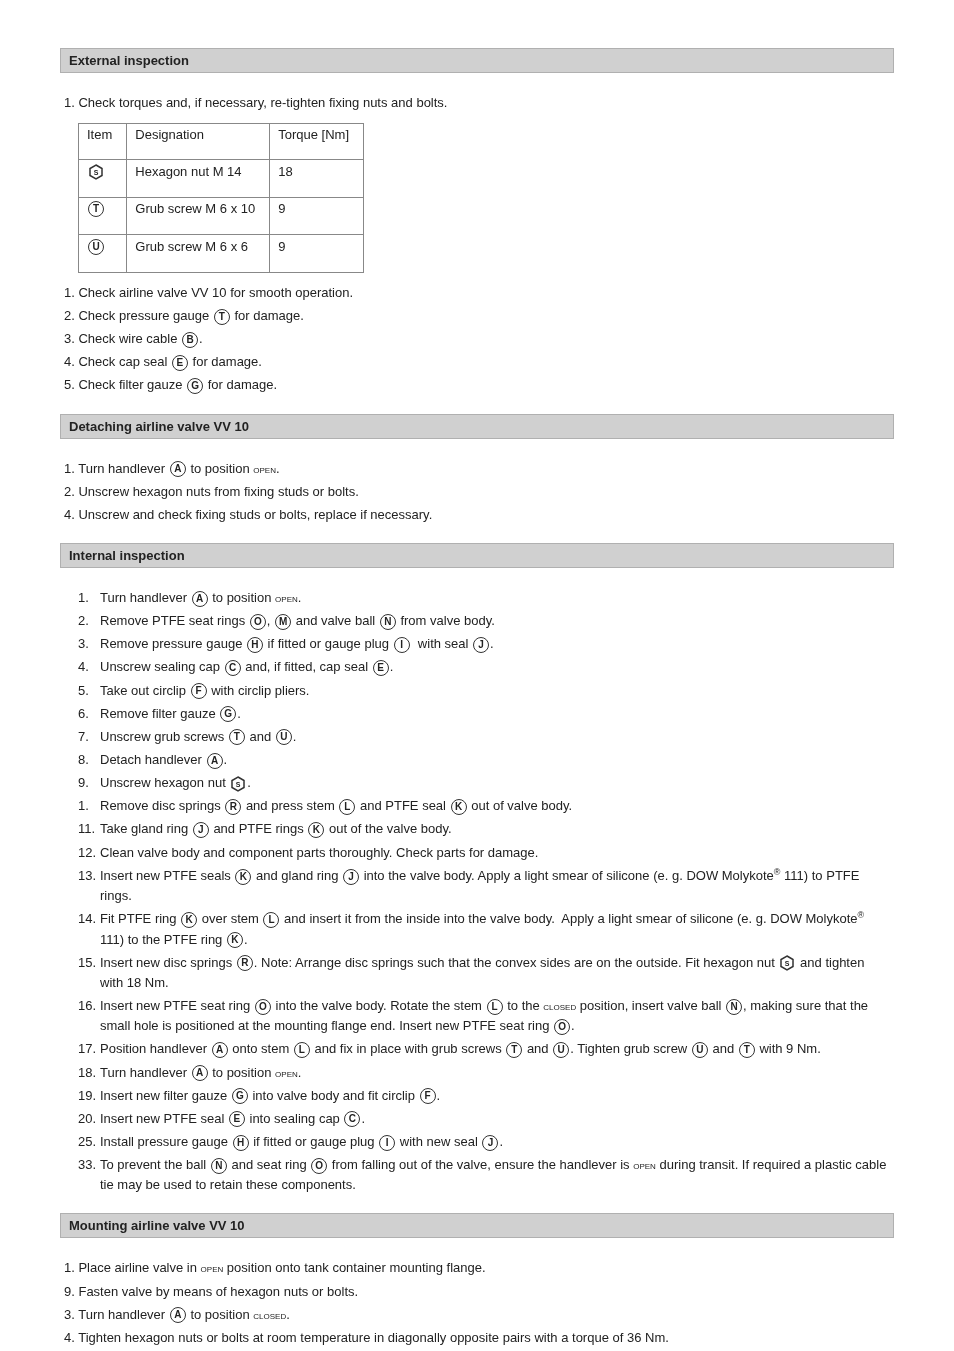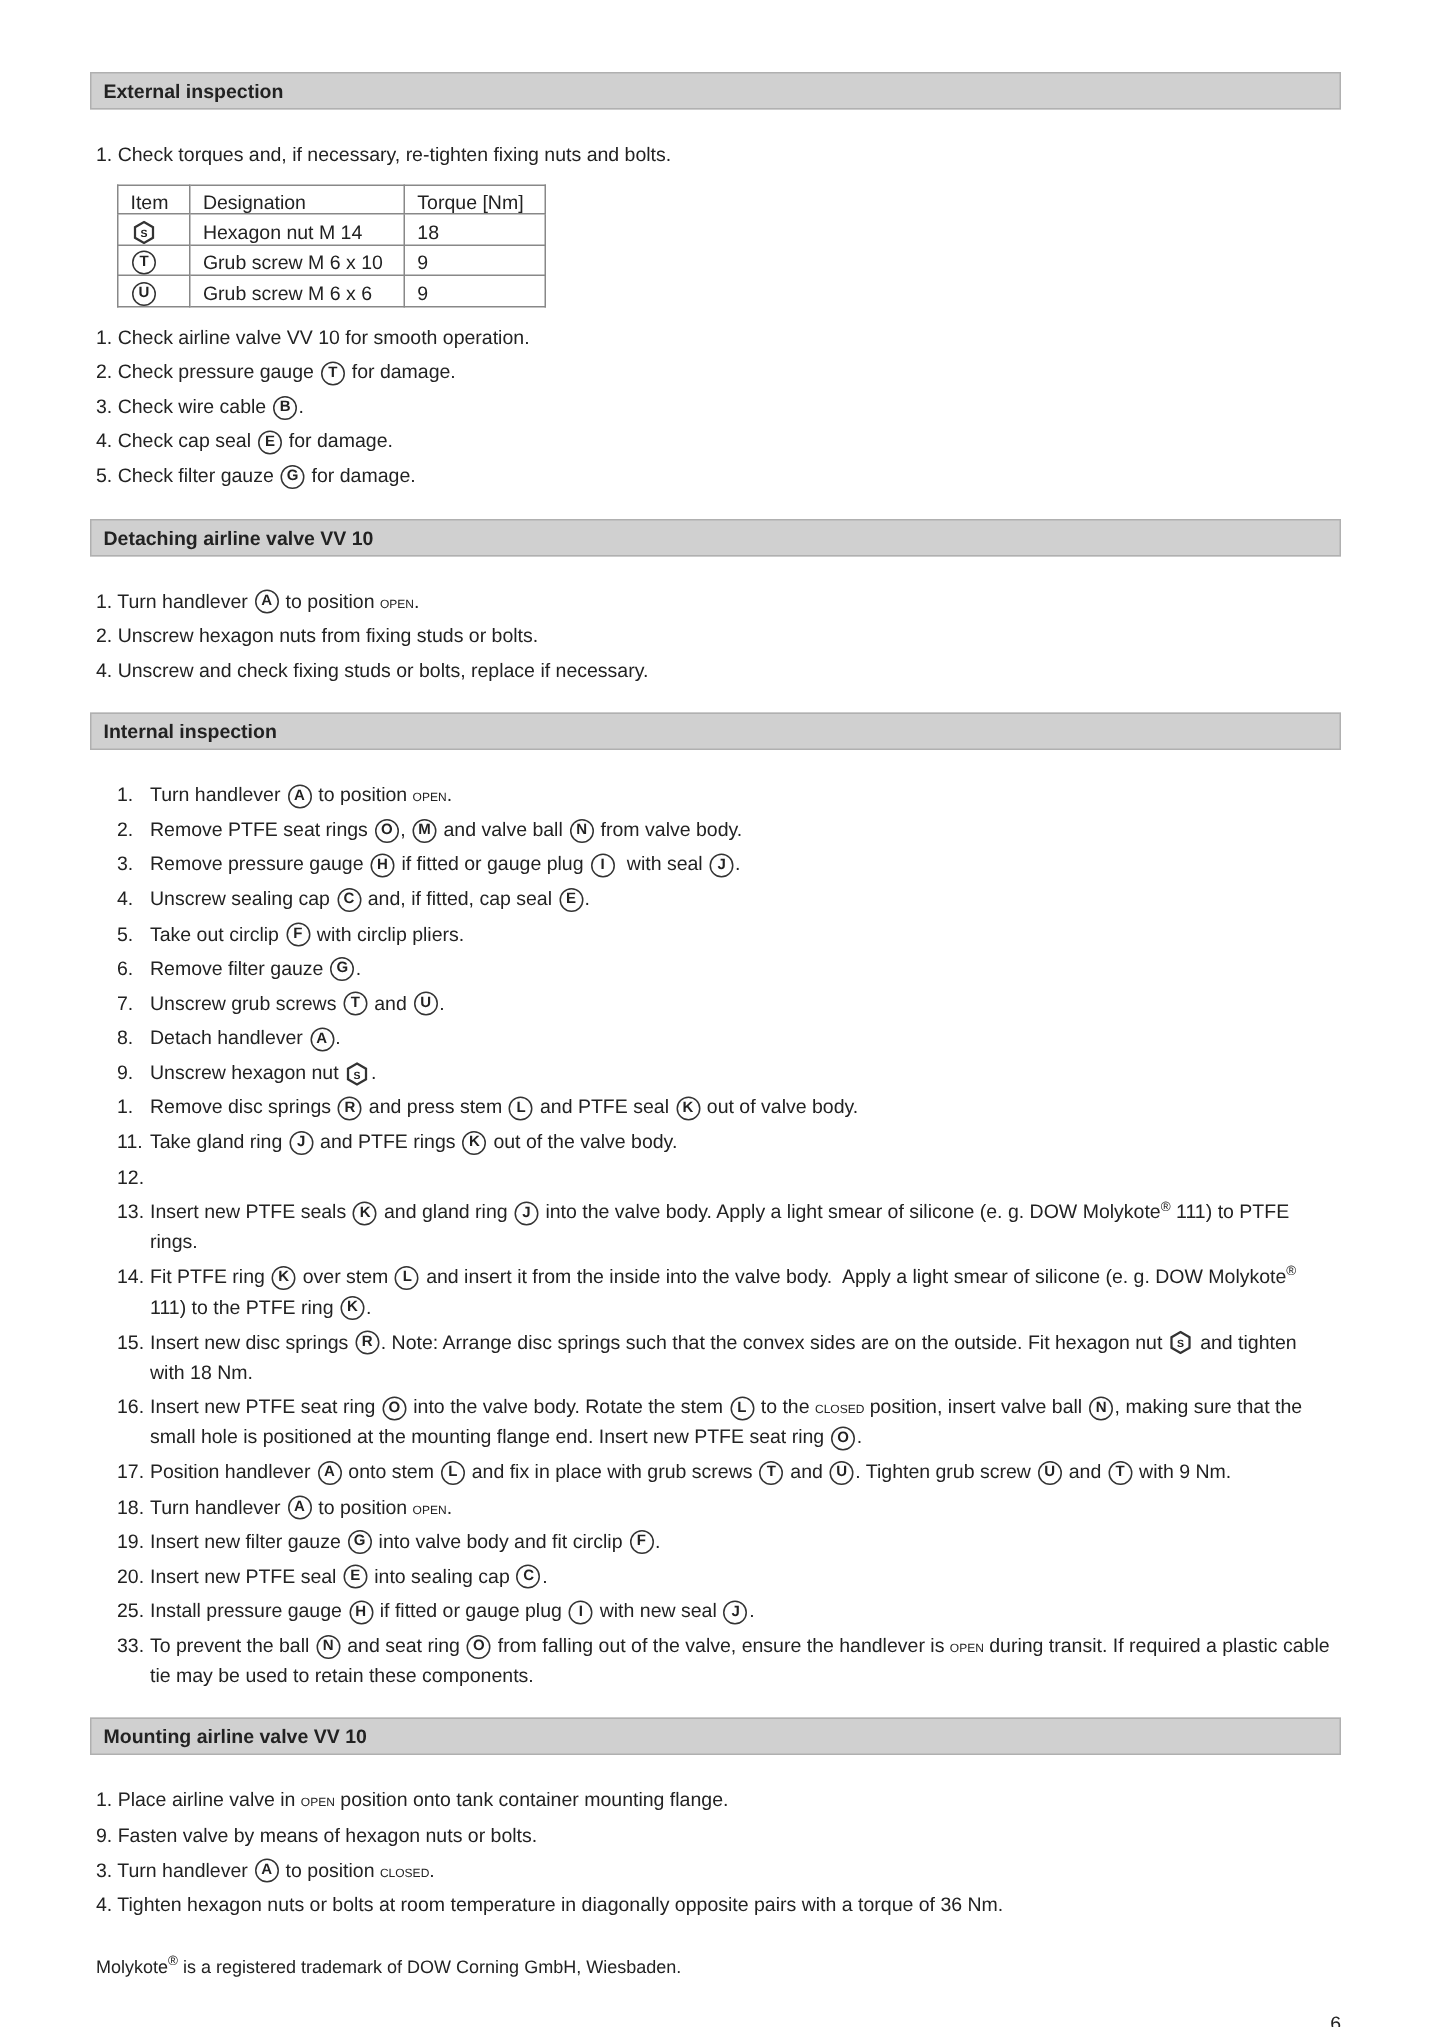--- a/index.html
+++ b/index.html
@@ -33,21 +33,21 @@
       margin-bottom: 3px;
       line-height: 1.55;
     }
     table.torque-table {
       border-collapse: collapse;
       margin: 10px 0 10px 14px;
       font-size: 13px;
     }
     table.torque-table th, table.torque-table td {
       border: 1px solid #888;
-      padding: 3px 14px 0 8px;
+      padding: 3px 14px 17px 8px;
       text-align: left;
     }
     table.torque-table th {
       font-weight: normal;
     }
     .icon-circle {
       display: inline-flex;
       align-items: center;
       justify-content: center;
       width: 16px;
@@ -236,20 +236,21 @@
           <span>Remove disc springs <span class="icon-circle">R</span> and press stem <span class="icon-circle">L</span> and PTFE seal <span class="icon-circle">K</span> out of valve body.</span>
         </div>
 
         <div class="list-item">
           <span class="list-num">11.</span>
           <span>Take gland ring <span class="icon-circle">J</span> and PTFE rings <span class="icon-circle">K</span> out of the valve body.</span>
         </div>
 
         <div class="list-item">
           <span class="list-num">12.</span>
+          <span>Clean valve body and component parts thoroughly. Check parts for damage.</span>
         </div>
 
         <div class="list-item">
           <span class="list-num">13.</span>
           <span>Insert new PTFE seals <span class="icon-circle">K</span> and gland ring <span class="icon-circle">J</span> into the valve body. Apply a light smear of silicone (e. g. DOW Molykote<sup>®</sup> 111) to PTFE rings.</span>
         </div>
 
         <div class="list-item">
           <span class="list-num">14.</span>
           <span>Fit PTFE ring <span class="icon-circle">K</span> over stem <span class="icon-circle">L</span> and insert it from the inside into the valve body.&nbsp; Apply a light smear of silicone (e. g. DOW Molykote<sup>®</sup> 111) to the PTFE ring <span class="icon-circle">K</span>.</span>

